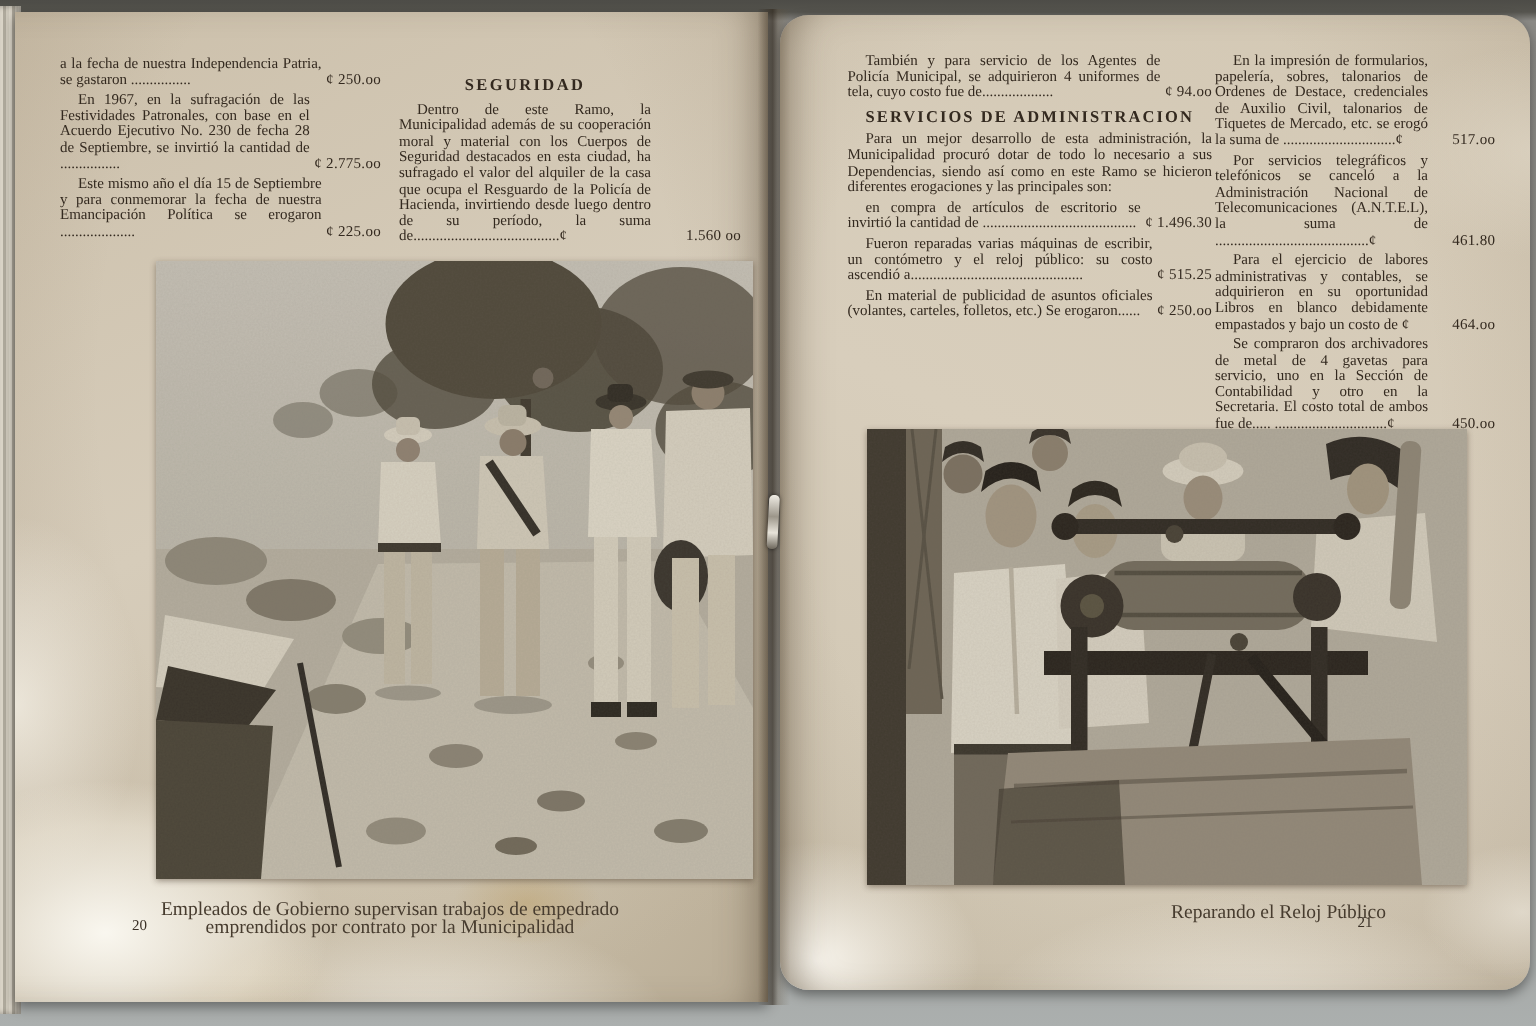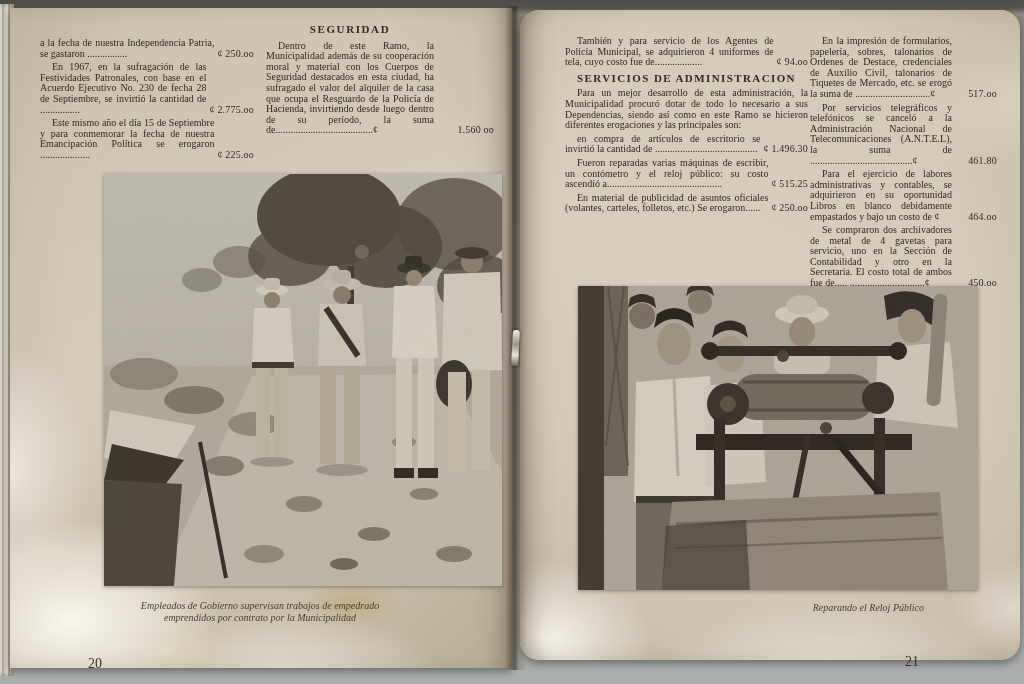--- a/index.html
+++ b/index.html
@@ -39,35 +39,35 @@
   .col{position:absolute;font-size:10px;line-height:10.6px;text-align:justify;}
   .entry{display:flex;margin-bottom:3px;}
   .etext{flex:1;display:block;}
   .ind .etext{text-indent:12px;}
   .eamt{white-space:nowrap;align-self:flex-end;padding-left:3px;letter-spacing:.2px;}
   .p20c1{left:30px;top:30px;width:214px;}
   .p20c2{left:256px;top:16px;width:228px;}
   .p20c2 .etext{flex:none;width:168px;}
   .p20c2 .eamt{flex:1;text-align:right;}
   .heading{font-weight:bold;text-align:center;font-size:11px;letter-spacing:1.6px;margin:0 0 6px 0;}
-  .h-seg{width:168px;}
+  .h-seg{width:168px;margin-top:28px;}
   .p21c1{left:45px;top:26px;width:243px;}
   .p21c2{left:290px;top:26px;width:200px;}
   .p21c2 .etext{flex:none;width:142px;}
   .p21c2 .eamt{flex:1;text-align:center;}
   .h-serv{margin:5px 0 5px 0;letter-spacing:1.4px;}
   .intro-para{text-indent:12px;margin-bottom:3px;}
   
   .photo{position:absolute;box-shadow:0 1px 4px rgba(60,45,30,.45);}
   .ph-left{left:94px;top:166px;}
   .ph-right{left:58px;top:276px;}
-  .caption{position:absolute;font-style:italic;font-size:10px;line-height:11.5px;color:#473c2f;text-align:center;}
+  .caption{position:absolute;font-size:13px;line-height:11.5px;color:#473c2f;text-align:center;}
   .cap-left{left:40px;top:592px;width:420px;}
   .cap-right{left:204px;top:592px;width:200px;text-align:right;}
-  .pagenum{position:absolute;font-size:14px;color:#3a3026;margin-top:44px;}
+  .pagenum{position:absolute;font-size:10px;color:#3a3026;}
   .pn-20{left:78px;top:604px;}
   .pn-21{left:385px;top:600px;}
 </style>
 </head>
 <body>
 
 <div class="scene">
   <div class="book-edge-left"></div>
 
   <div class="page page-left">

